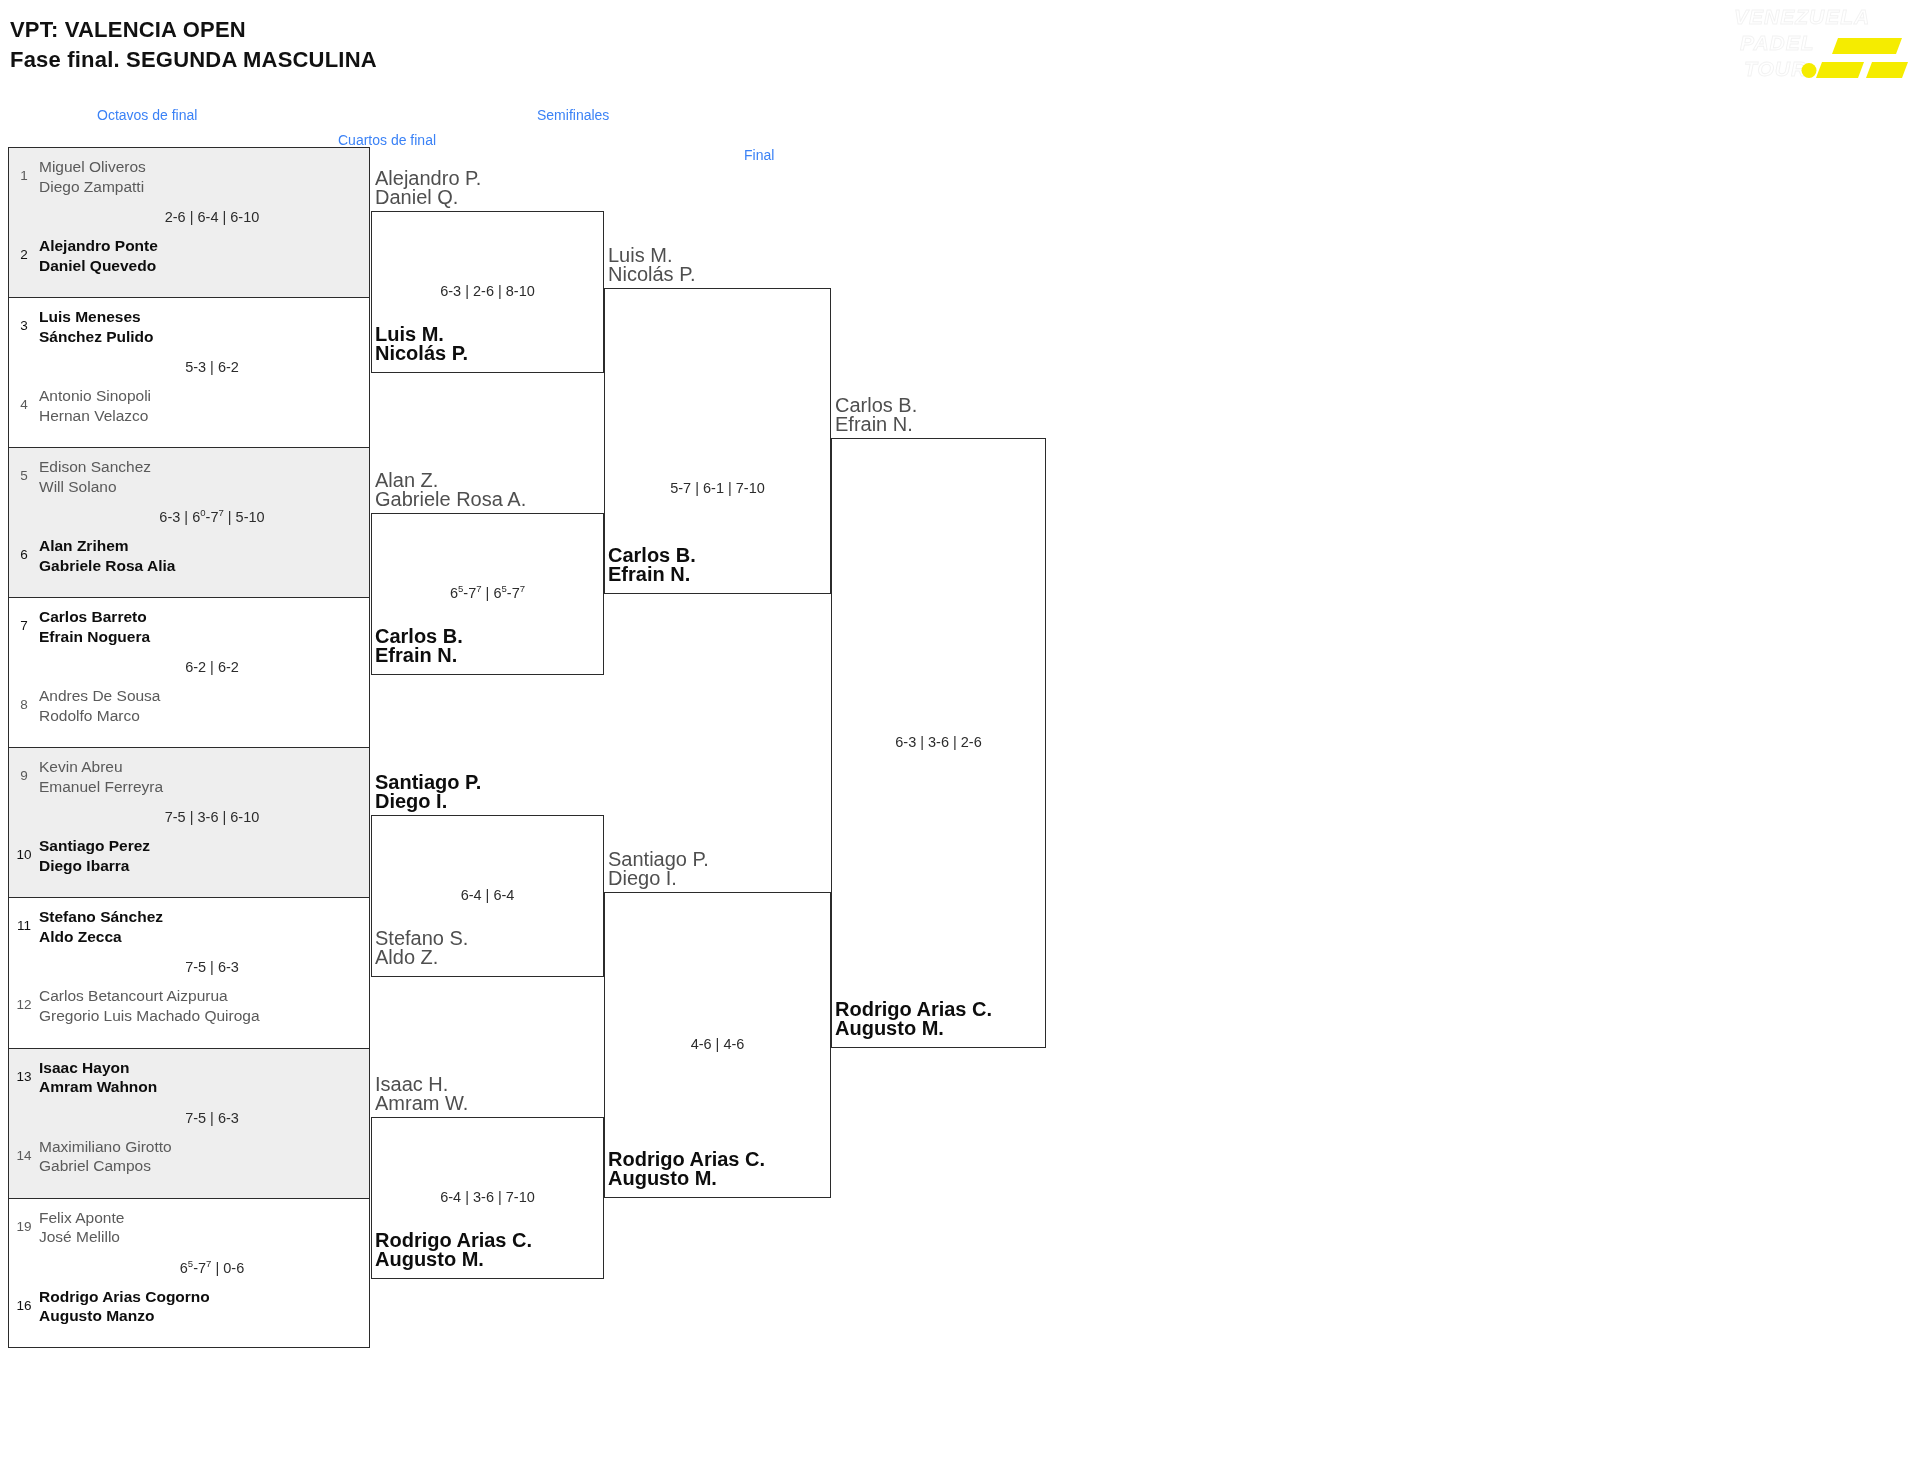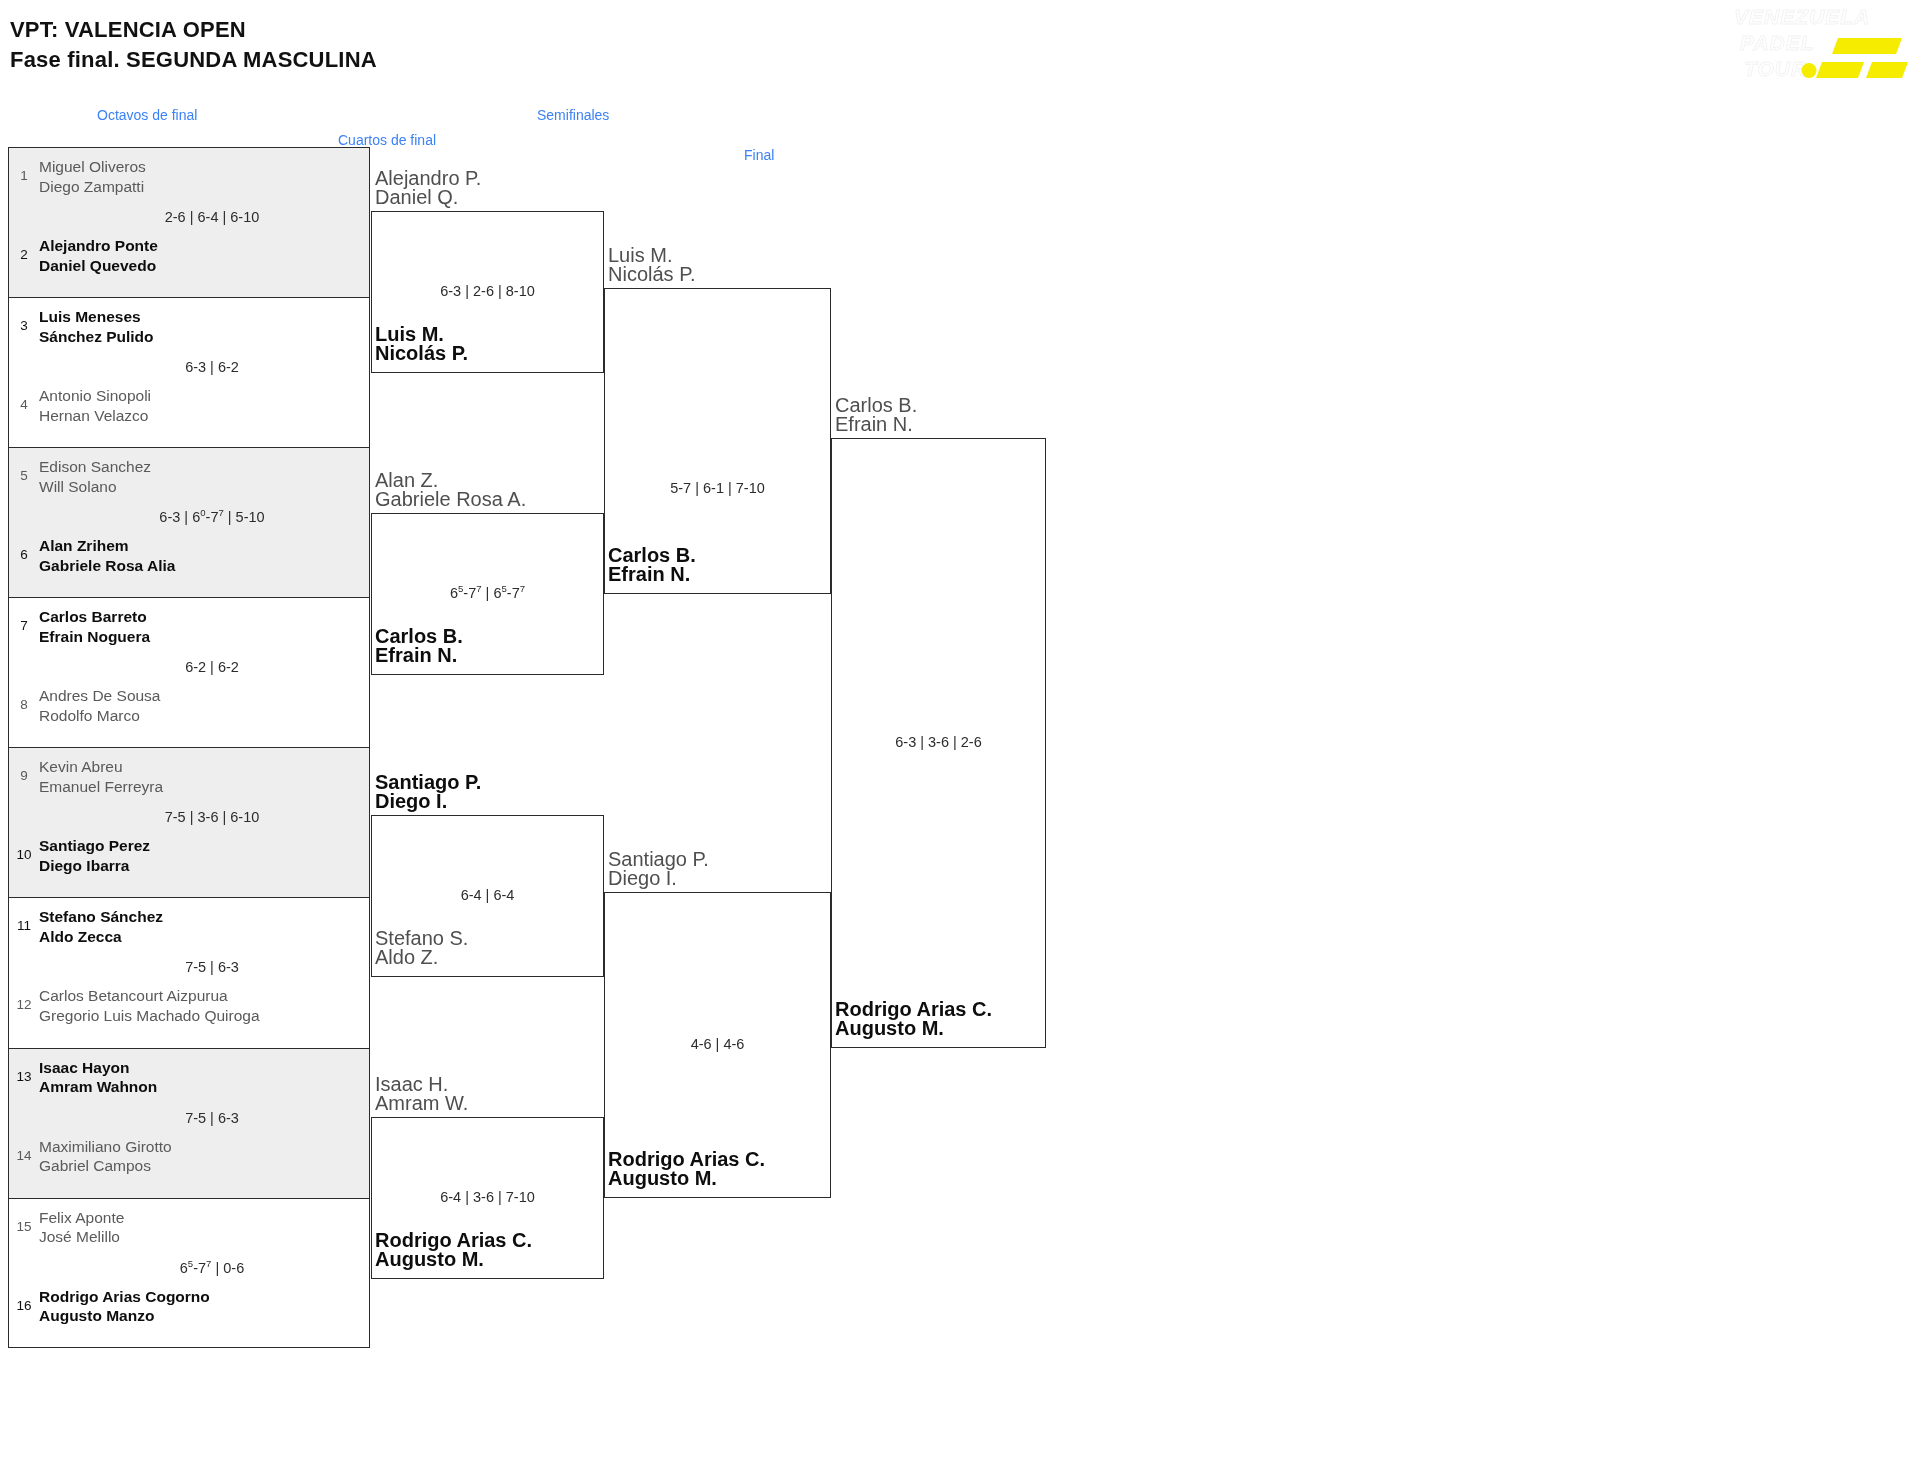--- a/index.html
+++ b/index.html
@@ -135,21 +135,21 @@
         </div>
       </div>
       <div class="r1-pair">
         <div class="team top winner">
           <div class="seed">3</div>
           <div class="names">
             <div class="n">Luis Meneses</div>
             <div class="n">Sánchez Pulido</div>
           </div>
         </div>
-        <div class="r1-score">6-3 | 6-2</div>
+        <div class="r1-score">5-3 | 6-2</div>
         <div class="team bot loser">
           <div class="seed">4</div>
           <div class="names">
             <div class="n">Antonio Sinopoli</div>
             <div class="n">Hernan Velazco</div>
           </div>
         </div>
       </div>
       <div class="r1-pair shaded">
         <div class="team top loser">
@@ -231,21 +231,21 @@
         <div class="team bot loser">
           <div class="seed">14</div>
           <div class="names">
             <div class="n">Maximiliano Girotto</div>
             <div class="n">Gabriel Campos</div>
           </div>
         </div>
       </div>
       <div class="r1-pair">
         <div class="team top loser">
-          <div class="seed">15</div>
+          <div class="seed">19</div>
           <div class="names">
             <div class="n">Felix Aponte</div>
             <div class="n">José Melillo</div>
           </div>
         </div>
         <div class="r1-score">6<sup>5</sup>-7<sup>7</sup> | 0-6</div>
         <div class="team bot winner">
           <div class="seed">16</div>
           <div class="names">
             <div class="n">Rodrigo Arias Cogorno</div>

